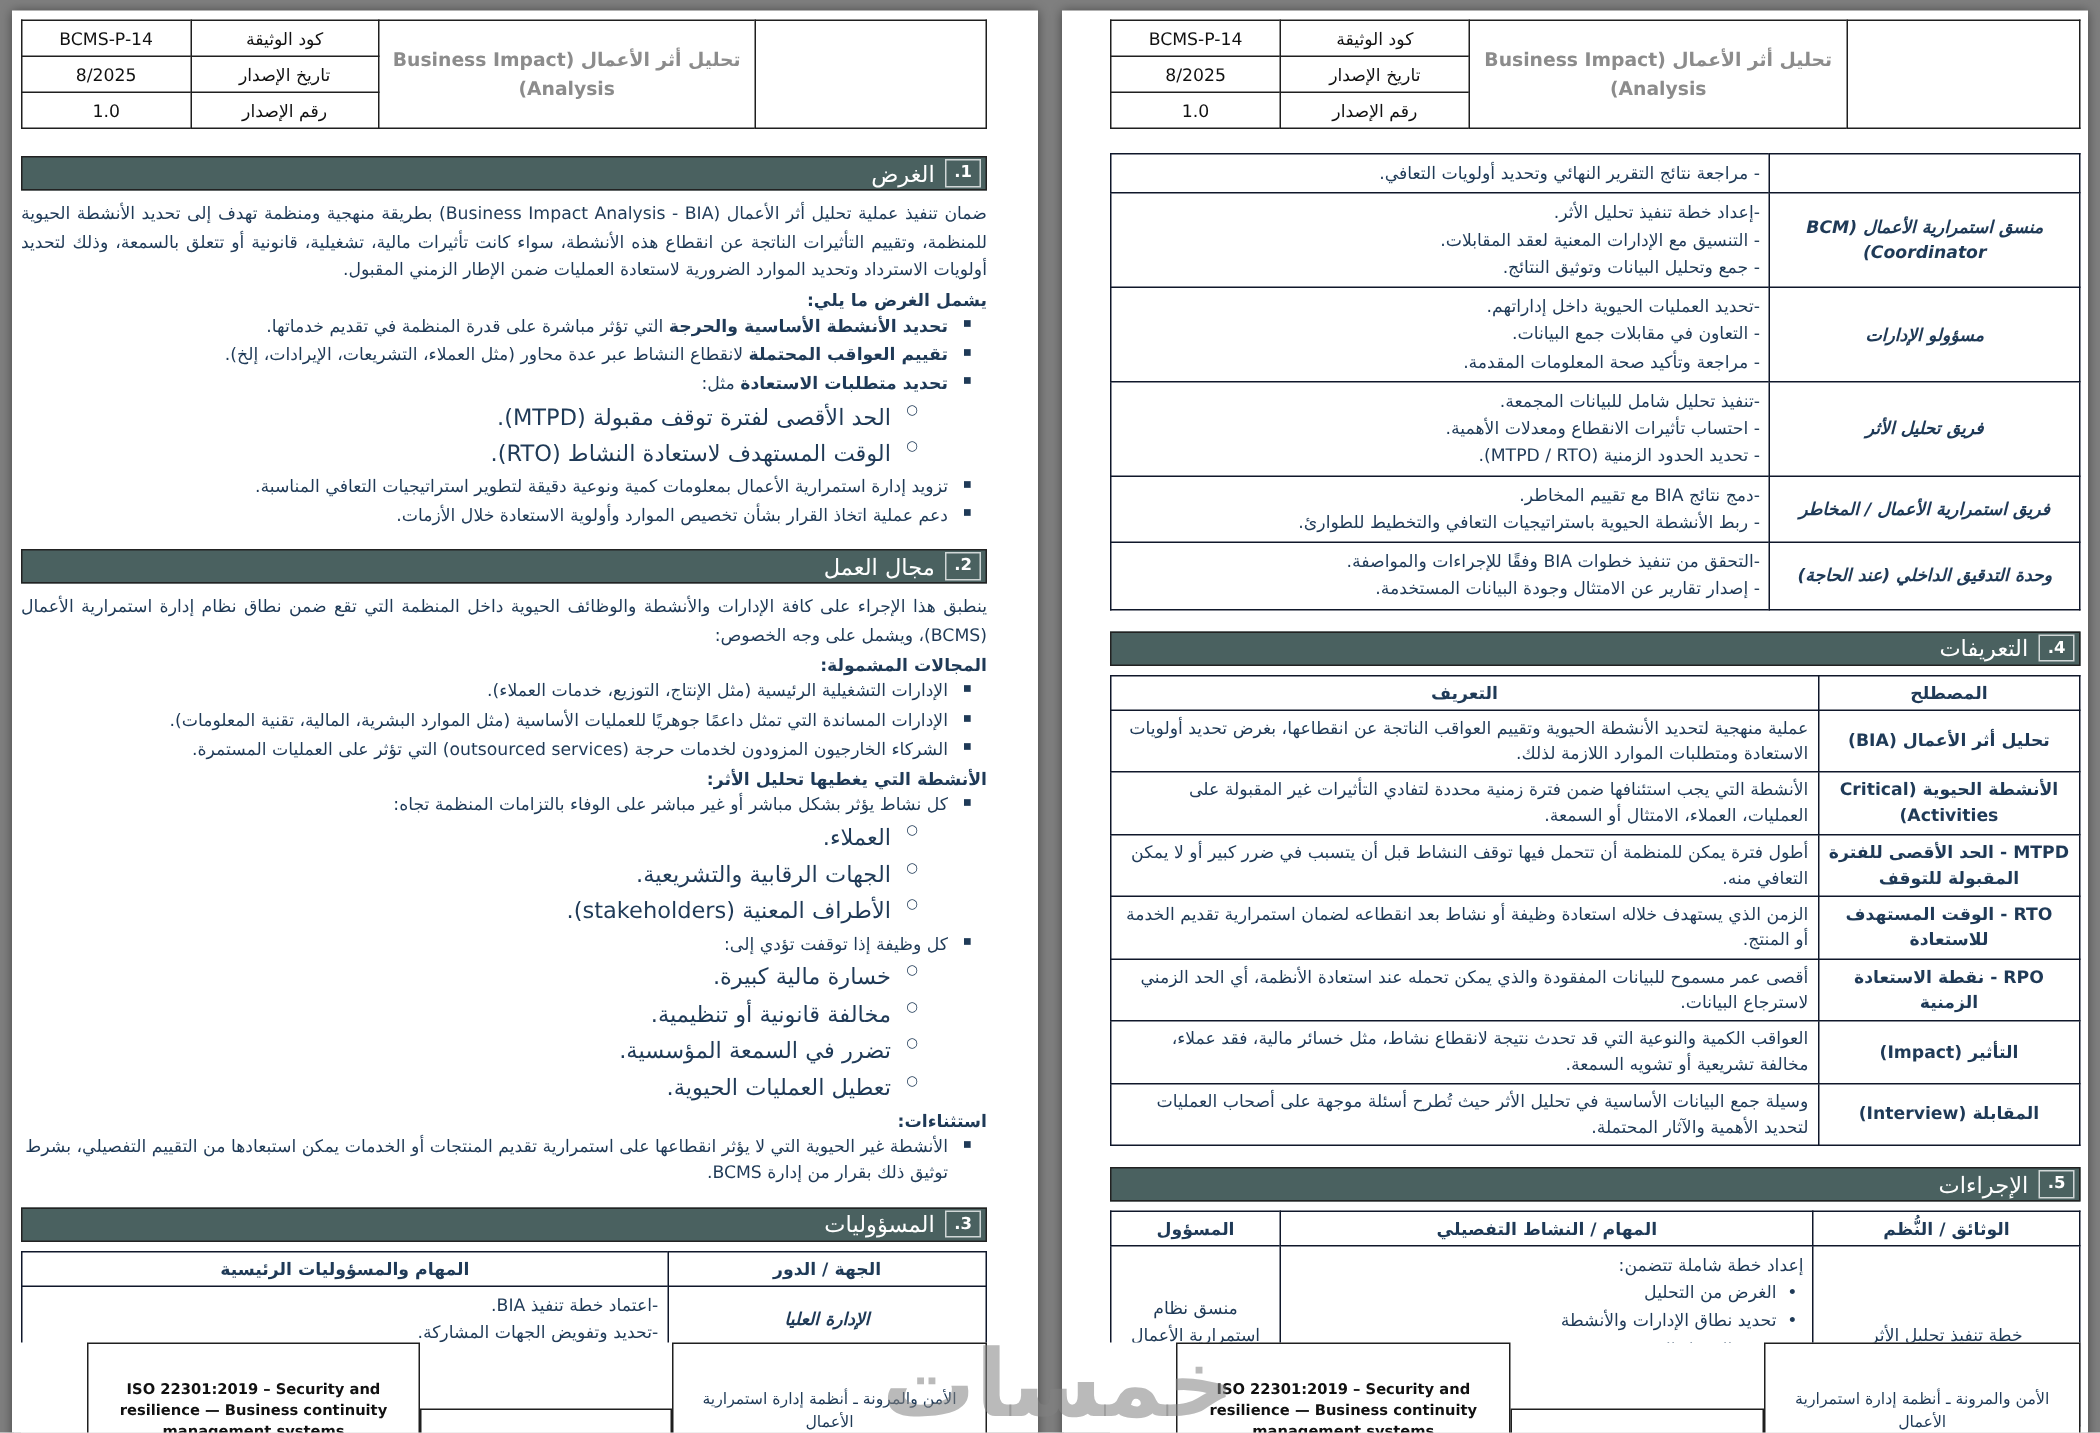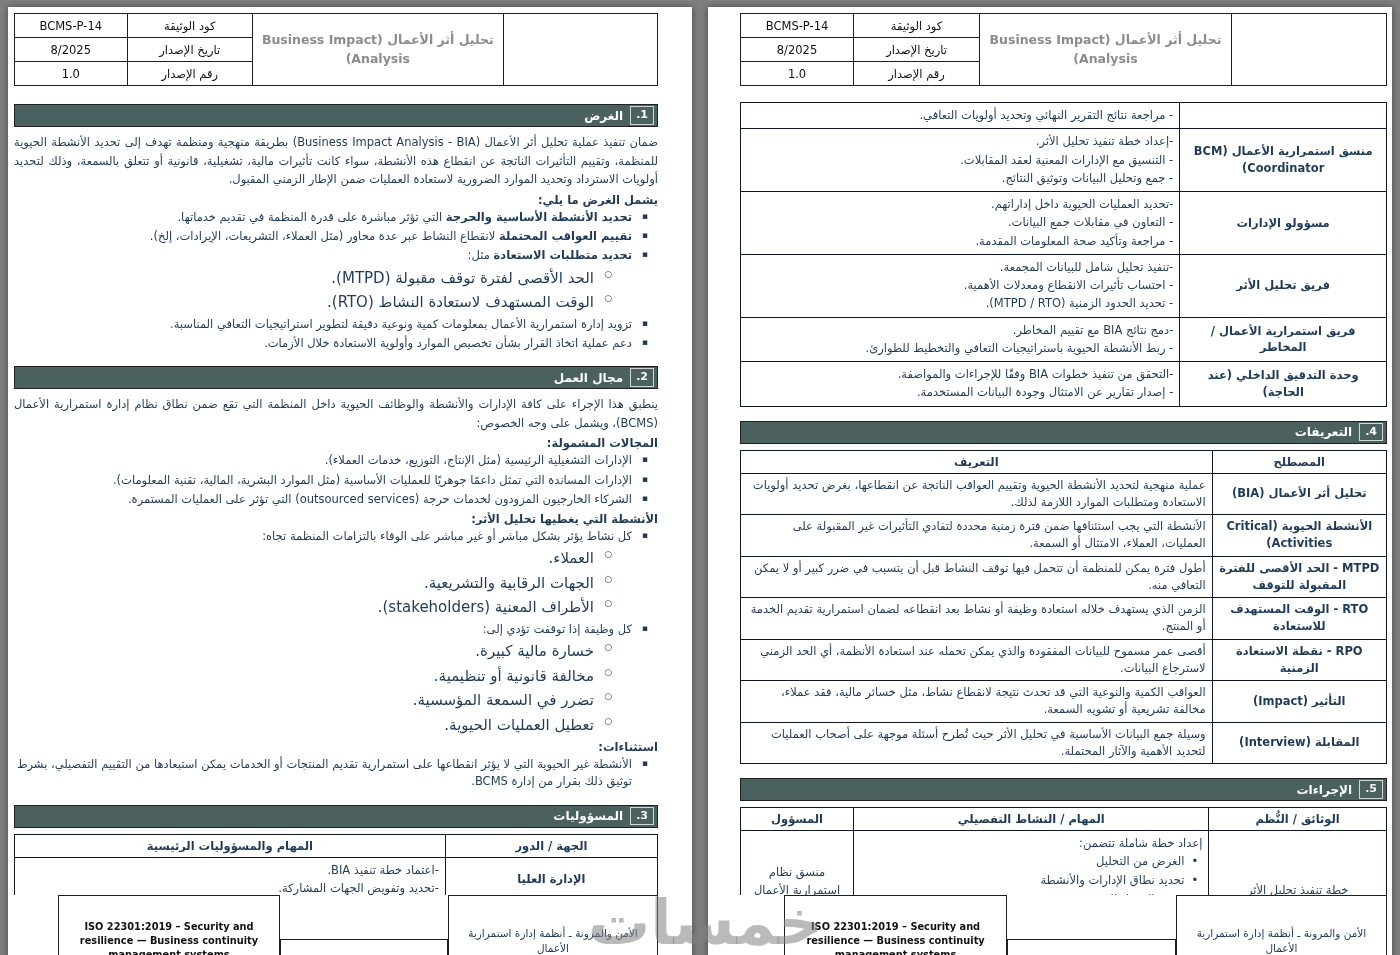--- a/index.html
+++ b/index.html
@@ -15,36 +15,36 @@
   table.hdr td { border:1px solid #1f1f1f; height:24px; text-align:center; vertical-align:middle; padding:2px 4px; }
   .h-logo { width:24%; }
   .h-title { width:39%; color:#8c8c8c; font-weight:bold; font-size:12.5px; line-height:1.45; }
   .h-label { width:19.5%; font-weight:normal; color:#111; font-size:11.5px; }
   .h-value { width:17.5%; font-weight:normal; color:#111; font-size:11.5px; direction:ltr; }
 
   
   .secbar { display:flex; align-items:center; gap:7px; background:#4a6160; border:1px solid #222; color:#fff; height:23px; margin:14px 0 6px 0; padding:0 3px; }
   .secbar.first { margin-top:18px; }
   .secnum { border:1px solid rgba(255,255,255,.75); font-size:11px; font-weight:bold; padding:0 5px; line-height:1.5; }
-  .sectitle { font-size:12px; font-weight:bold; }
+  .sectitle { font-size:15px; font-weight:normal; }
 
   
   .para { font-size:11.5px; line-height:1.62; color:#1f3a57; text-align:justify; margin:3px 0; }
   .lead { font-size:11.5px; font-weight:bold; color:#1f3a57; margin:4px 0 2px 0; }
   .li1 { position:relative; padding-right:26px; font-size:11.5px; line-height:1.5; color:#1f3a57; margin:2px 0; text-align:right; }
   .li1::before { content:"▪"; position:absolute; right:10px; top:1px; font-size:9px; color:#1f3a57; }
   .li1 b { font-weight:bold; }
   .li2 { position:relative; padding-right:64px; font-size:15px; line-height:1.5; color:#1f3a57; margin:2px 0; text-align:right; }
   .li2::before { content:"○"; position:absolute; right:46px; top:1px; font-size:9px; color:#1f3a57; }
 
   
   table.tbl { border-collapse:collapse; width:100%; table-layout:fixed; margin:3px 0; }
   table.tbl td { border:1px solid #0f172a; font-size:11.5px; color:#1f3a57; padding:3px 6px; vertical-align:middle; }
   tr.th td { font-weight:bold; text-align:center; padding:4px 4px; }
-  td.role { font-weight:bold; text-align:center; line-height:1.45; }
+  td.role { font-weight:bold; text-align:center; line-height:1.45;font-style:italic; }
   td.tasks { text-align:right; line-height:1.5; }
   td.tasks div { margin:1px 0; }
   td.term { font-weight:bold; text-align:center; line-height:1.5; }
   td.def { text-align:right; line-height:1.5; }
   td.owner { text-align:center; line-height:1.55; }
   td.docs { text-align:center; line-height:1.55; }
   .doc-li { position:relative; padding-right:18px; line-height:1.55; }
   .doc-li::before { content:"•"; position:absolute; right:4px; top:0; }
 
   

